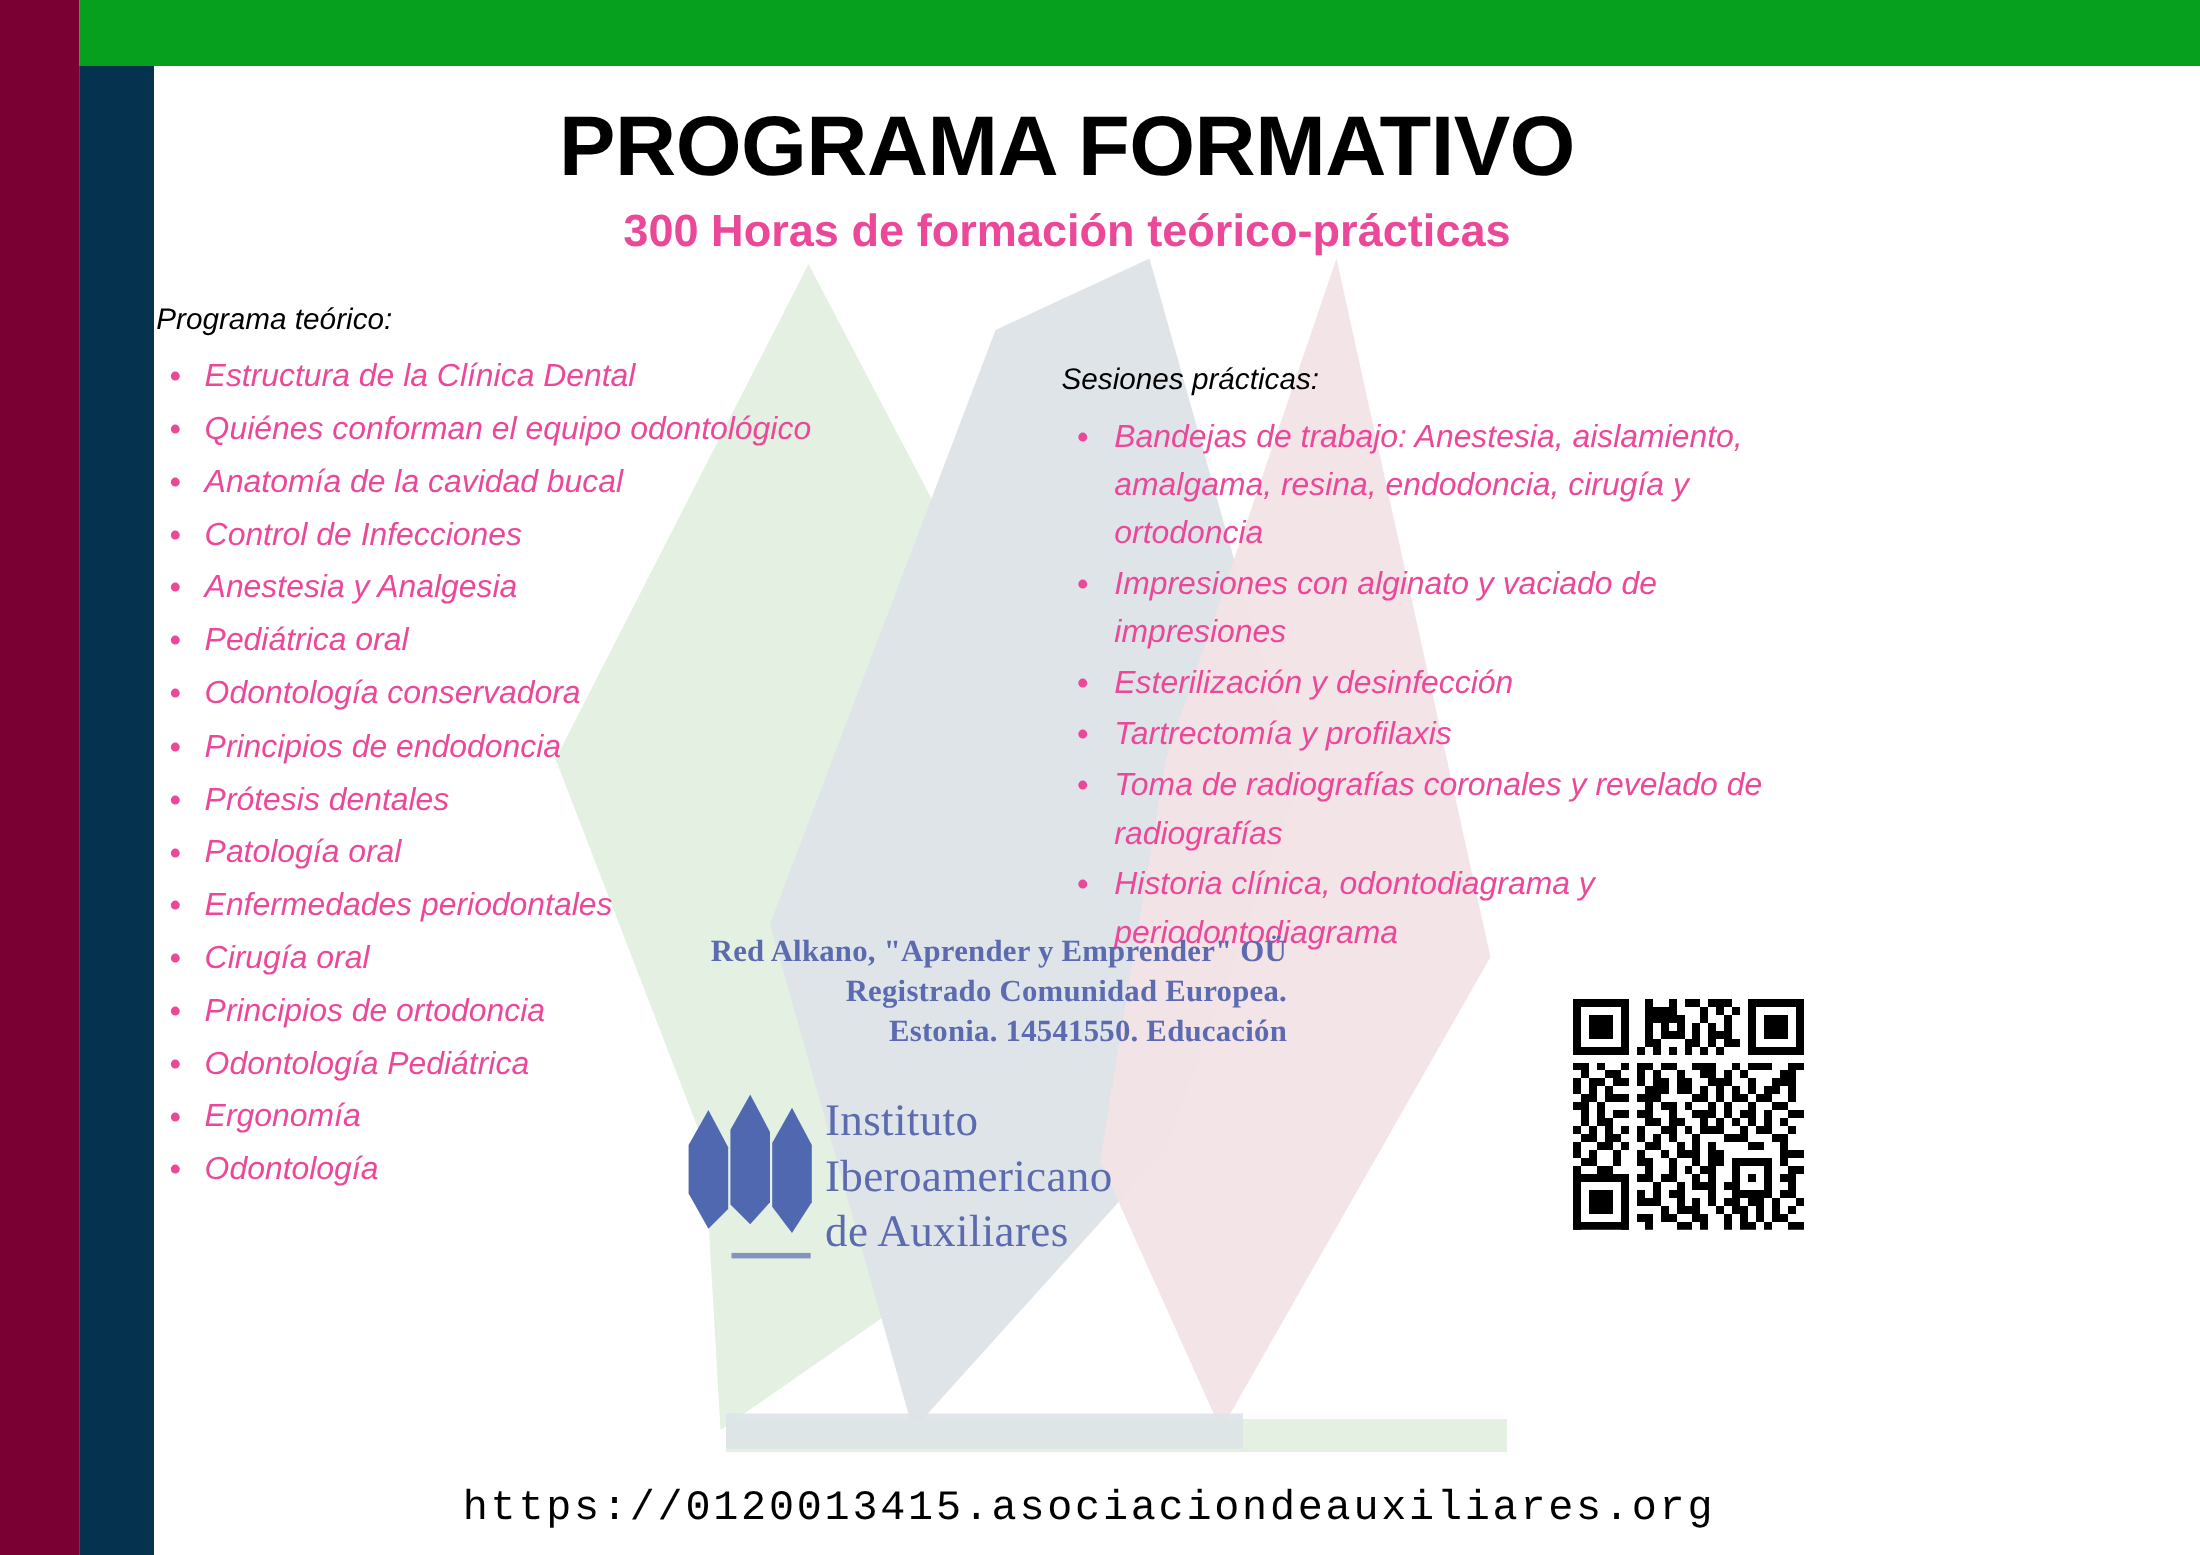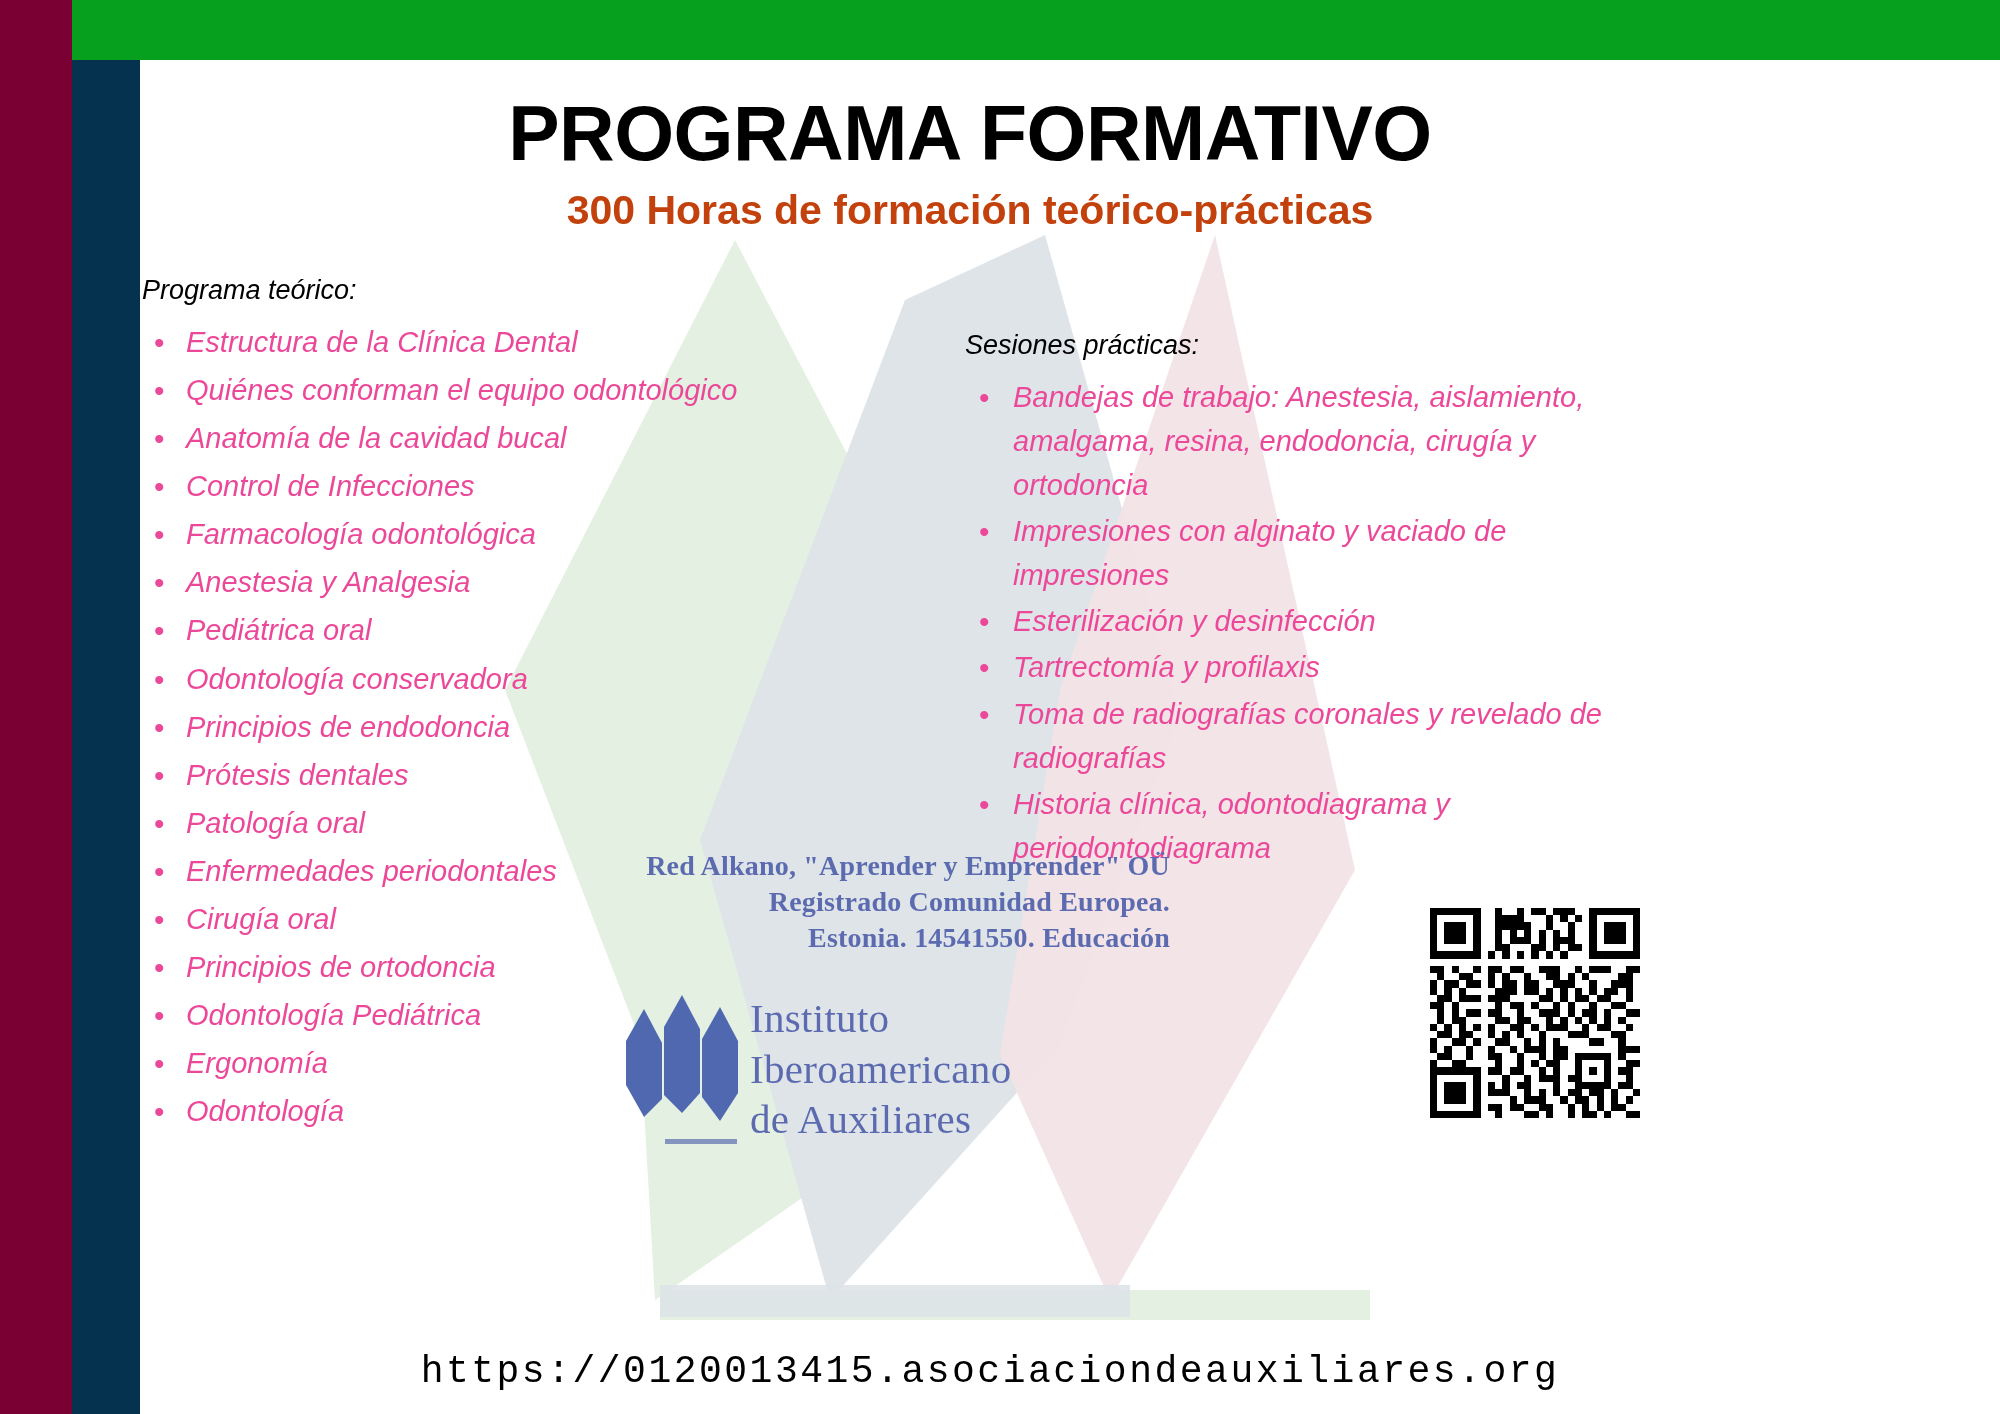--- a/index.html
+++ b/index.html
@@ -68,21 +68,21 @@
     color: #000;
     line-height: 1;
   }
   .subtitle {
     position: absolute;
     left: 0; top: 130px;
     width: 1660px;
     text-align: center;
     font-size: 41px;
     font-weight: bold;
-    color: #c2410c;
+    color: #ec4899;
     line-height: 1;
   }
 
   .col {
     position: absolute;
     top: 0;
   }
   .col-left  { left: 0px;   top: 215px; width: 700px; }
   .col-right { left: 825px; top: 270px; width: 700px; }
 
@@ -213,21 +213,20 @@
     <div class="title">PROGRAMA FORMATIVO</div>
     <div class="subtitle">300 Horas de formación teórico-prácticas</div>
 
     <div class="col col-left">
       <div class="col-heading">Programa teórico:</div>
       <ul class="items">
         <li>Estructura de la Clínica Dental</li>
         <li>Quiénes conforman el equipo odontológico</li>
         <li>Anatomía de la cavidad bucal</li>
         <li>Control de Infecciones</li>
-        <li>Farmacología odontológica</li>
         <li>Anestesia y Analgesia</li>
         <li>Pediátrica oral</li>
         <li>Odontología conservadora</li>
         <li>Principios de endodoncia</li>
         <li>Prótesis dentales</li>
         <li>Patología oral</li>
         <li>Enfermedades periodontales</li>
         <li>Cirugía oral</li>
         <li>Principios de ortodoncia</li>
         <li>Odontología Pediátrica</li>

